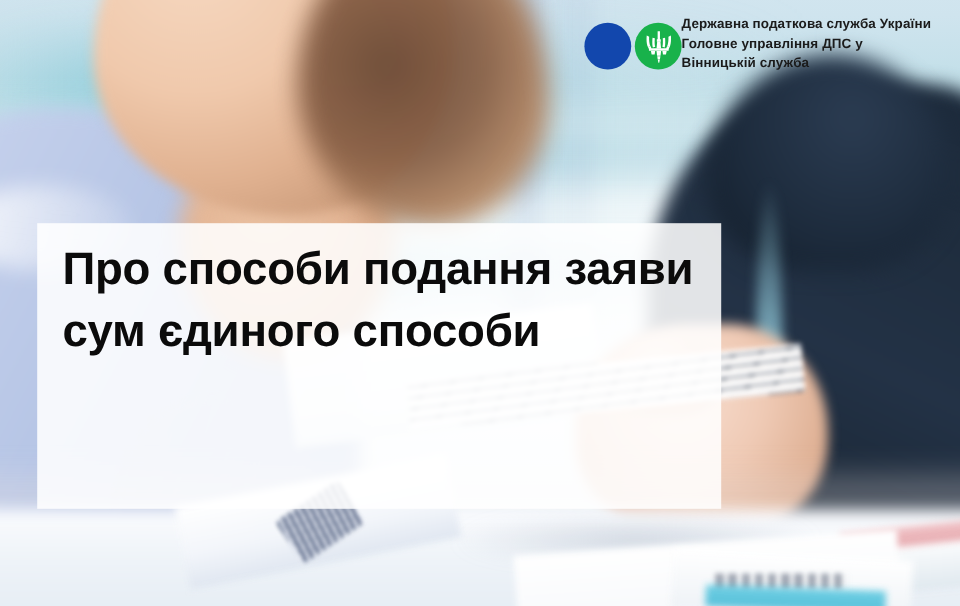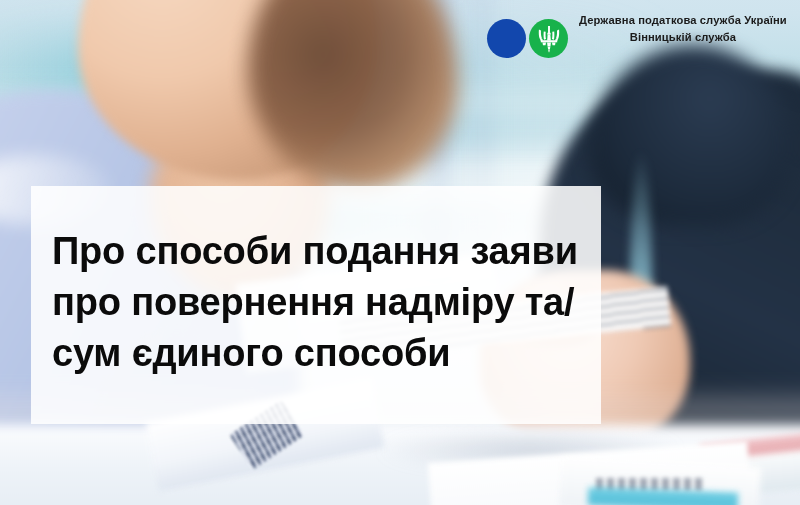--- a/index.html
+++ b/index.html
@@ -306,38 +306,36 @@
     width: 39px; height: 39px;
     border-radius: 50%;
     background: #18b24b;
     display: flex;
     align-items: center;
     justify-content: center;
     flex: 0 0 auto;
   }
   .dot-green svg { display: block; }
   .brand-text {
-    margin-left: 11px;
     color: #1b1b1b;
     font-size: 11.2px;
     font-weight: bold;
     line-height: 16.5px;
     letter-spacing: .1px;
     white-space: nowrap;
-    text-align: center;
   }
 
   
   .headline-panel {
     position: absolute;
     left: 31px; top: 186px;
     width: 570px; height: 238px;
     background: rgba(255,255,255,.87);
     box-sizing: border-box;
-    padding: 40px 20px 0 21px;
+    padding: 14px 20px 0 21px;
   }
   .headline {
     margin: 0;
     color: #0b0b0b;
     font-size: 38px;
     font-weight: bold;
     line-height: 51px;
     letter-spacing: -0.2px;
   }
   .headline .ln { display: block; white-space: nowrap; }
@@ -415,25 +413,25 @@
 
             <path d="M22.0 36.2 h8 l-1.0,8.2 h-6 z"></path>
             <path d="M23.2 45.2 h5.6 l-0.9,5.2 h-3.8 z"></path>
             <path d="M24.2 51.0 h3.6 l-1.1,5.4 h-1.4 z"></path>
           </g>
         </svg>
       </div>
     </div>
     <div class="brand-text">
       <div>Державна податкова служба України</div>
+      <div>Головне управління ДПС у</div>
       <div>Вінницькій служба</div>
     </div>
   </div>
 
   <div class="headline-panel">
     <h1 class="headline">
       <span class="ln">Про способи подання заяви</span>
-      <span class="ln">про повернення надміру та/</span>
       <span class="ln">сум єдиного способи</span>
     </h1>
   </div>
 
 </div>
 
 </body></html>

